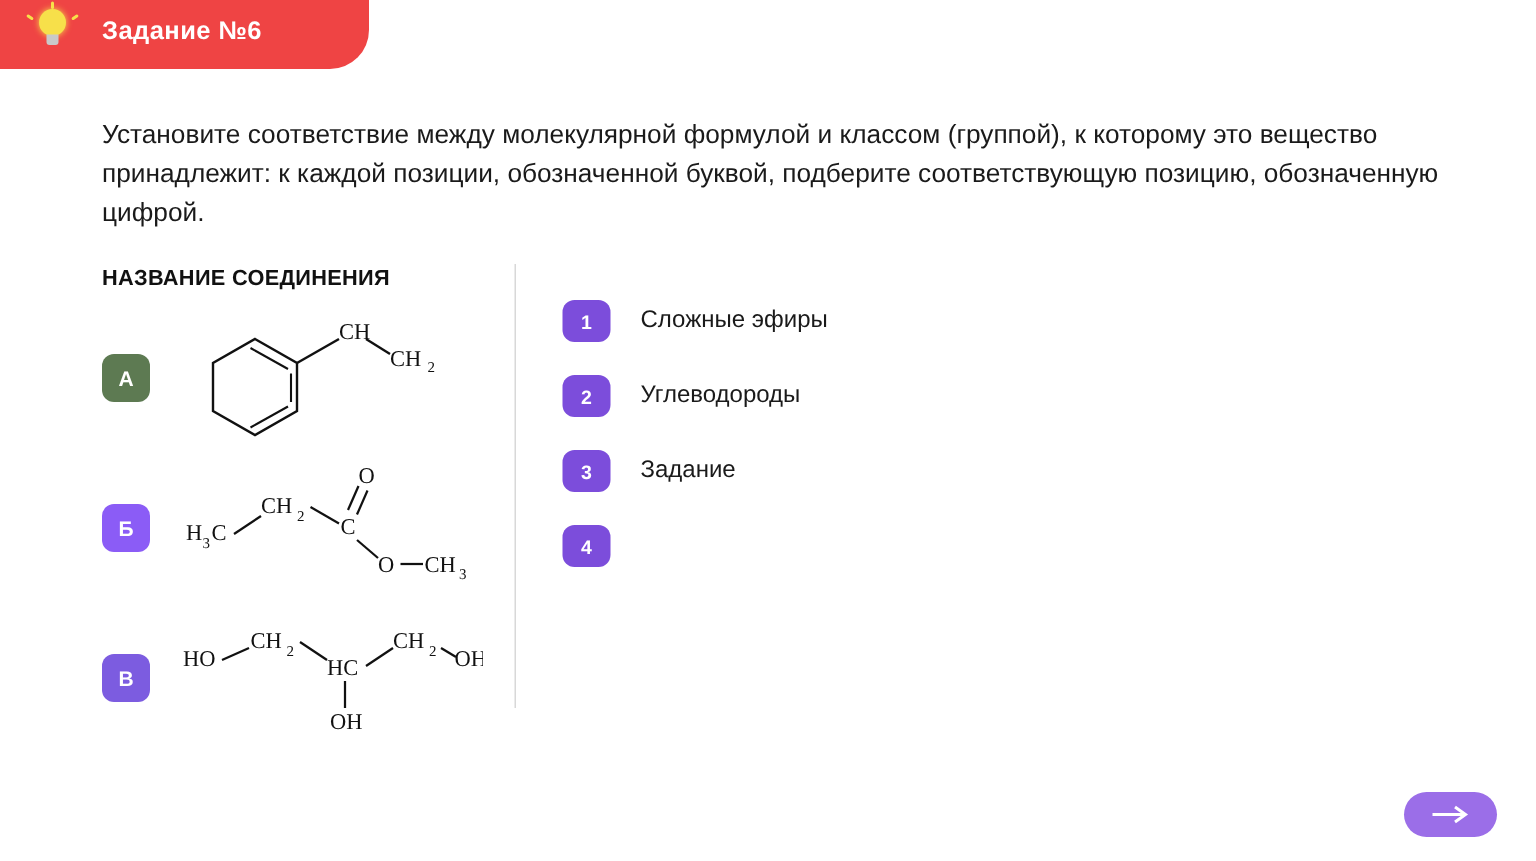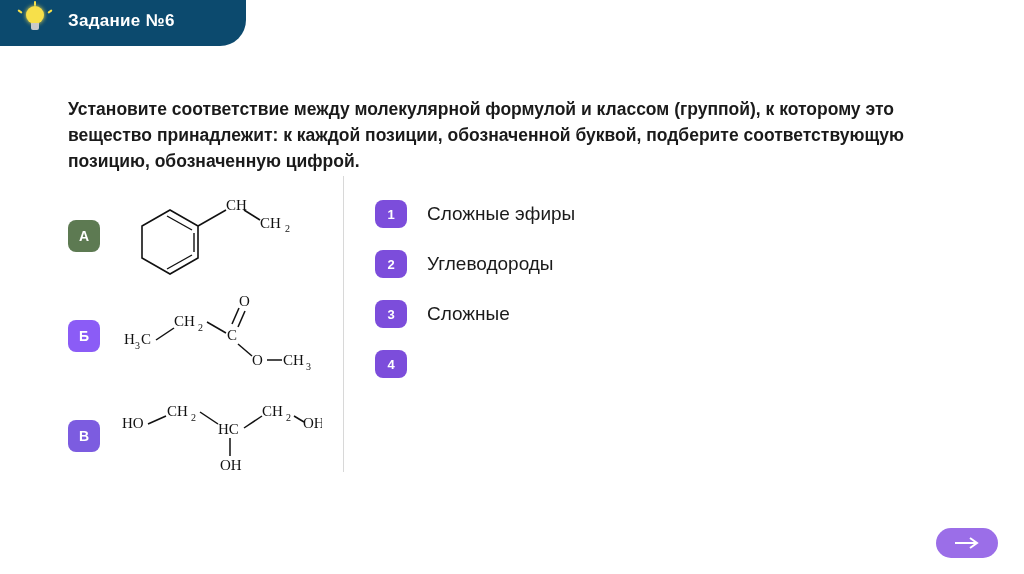--- a/index.html
+++ b/index.html
@@ -15,21 +15,21 @@
     position: relative;
   }
 
   
   .header-bar {
     position: absolute;
     top: 0;
     left: 0;
     width: 246px;
     height: 46px;
-    background: #0c4a6e;
+    background: #ef4444;
     border-bottom-right-radius: 26px;
   }
   .bulb-icon {
     position: absolute;
     left: 18px;
     top: 4px;
     width: 34px;
     height: 38px;
   }
   .bulb-glass {
@@ -69,26 +69,25 @@
     color: #ffffff;
     font-size: 17px;
     font-weight: bold;
     letter-spacing: 0.3px;
   }
 
   
   .task-text {
     position: absolute;
     left: 68px;
-    top: 96px;
+    top: 76px;
     width: 910px;
     font-size: 17.5px;
     line-height: 26px;
     color: #1a1a1a;
-    font-weight: bold;
   }
 
   
   .col-left {
     position: absolute;
     left: 68px;
     top: 178px;
     width: 275px;
   }
   .col-right {
@@ -155,21 +154,21 @@
     color: #ffffff;
     font-size: 13px;
     font-weight: bold;
     display: flex;
     align-items: center;
     justify-content: center;
     flex: none;
   }
   .class-label {
     margin-left: 20px;
-    font-size: 19px;
+    font-size: 16px;
     color: #1a1a1a;
   }
 
   
   .next-button {
     position: absolute;
     right: 26px;
     bottom: 16px;
     width: 62px;
     height: 30px;
@@ -198,20 +197,21 @@
     <div class="bulb-base"></div>
   </div>
   <div class="header-title">Задание №6</div>
 </div>
 
 <div class="task-text">Установите соответствие между молекулярной формулой и классом (группой), к которому это вещество принадлежит: к каждой позиции, обозначенной буквой, подберите соответствующую позицию, обозначенную цифрой.</div>
 
 <div class="divider"></div>
 
 <div class="col-left">
+  <div class="col-heading">НАЗВАНИЕ СОЕДИНЕНИЯ</div>
 
   <div class="formula-row">
     <div class="letter-badge badge-a">А</div>
     <div class="formula-canvas">
       <svg width="170" height="96" viewBox="0 0 170 96">
 
         <polygon points="48,24 76,40 76,72 48,88 20,72 20,40" fill="none" stroke="#111" stroke-width="1.6"></polygon>
 
         <line x1="45" y1="30" x2="70" y2="44" stroke="#111" stroke-width="1.4"></line>
         <line x1="72" y1="47" x2="72" y2="66" stroke="#111" stroke-width="1.4"></line>
@@ -293,21 +293,21 @@
     <div class="class-label">Сложные эфиры</div>
   </div>
 
   <div class="class-row">
     <div class="num-badge">2</div>
     <div class="class-label">Углеводороды</div>
   </div>
 
   <div class="class-row">
     <div class="num-badge">3</div>
-    <div class="class-label">Сложные</div>
+    <div class="class-label">Задание</div>
   </div>
 
   <div class="class-row">
     <div class="num-badge">4</div>
   </div>
 </div>
 
 <div class="next-button">
   <svg class="arrow-svg" width="30" height="14" viewBox="0 0 30 14">
     <line x1="3" y1="7" x2="24" y2="7" stroke="#ffffff" stroke-width="2"></line>

